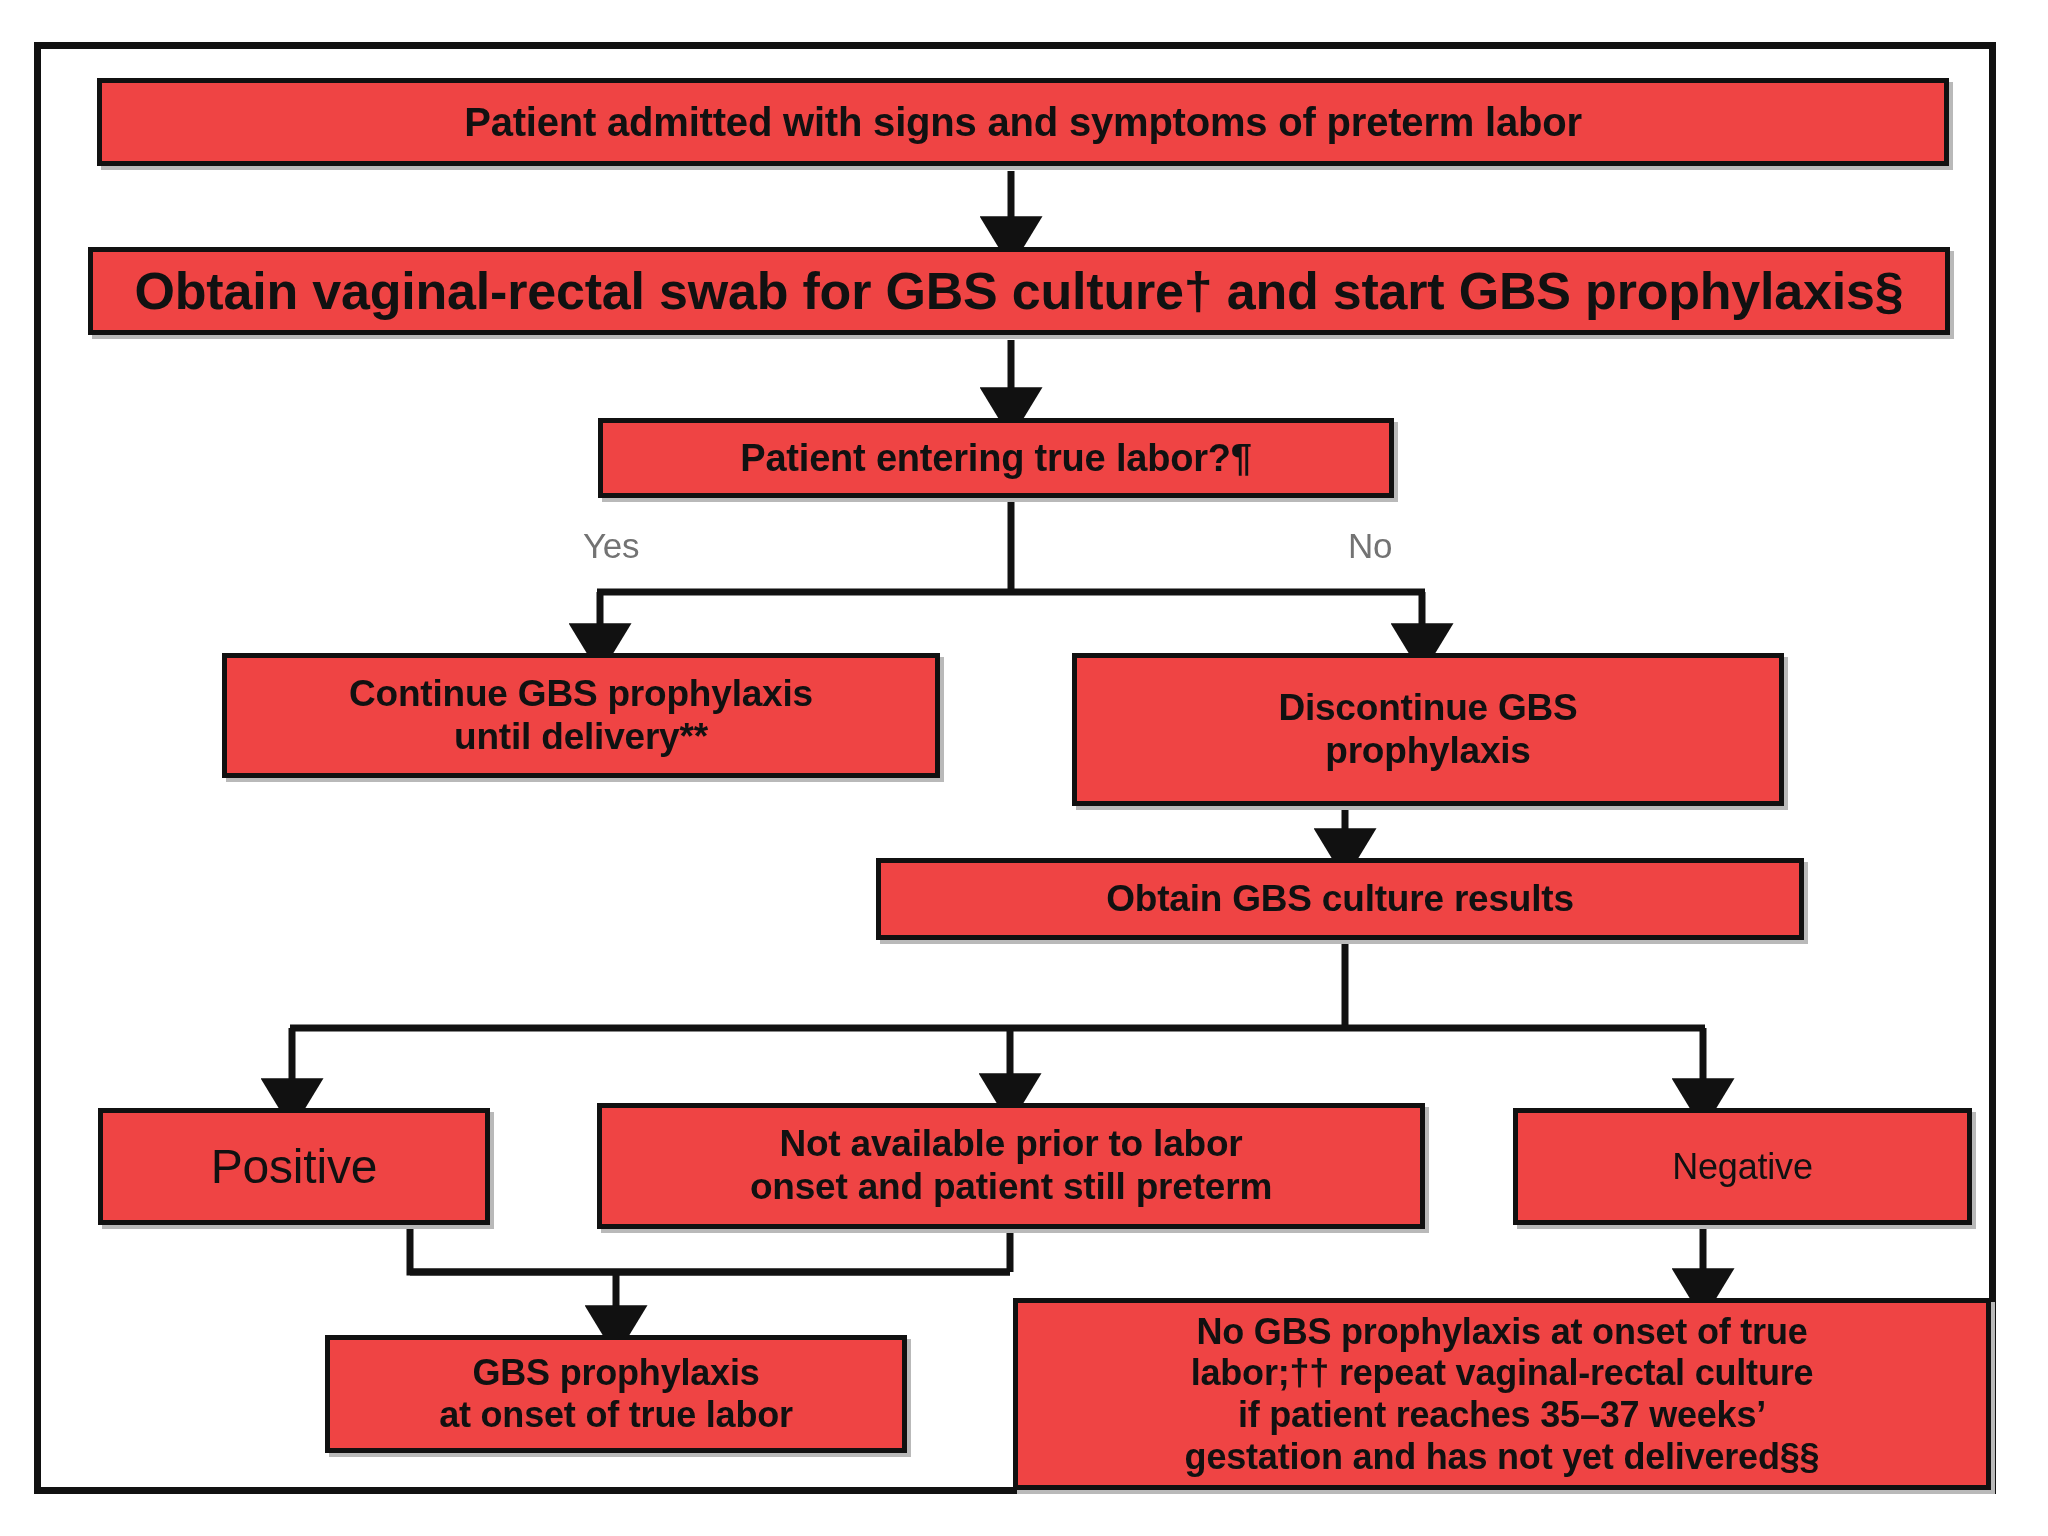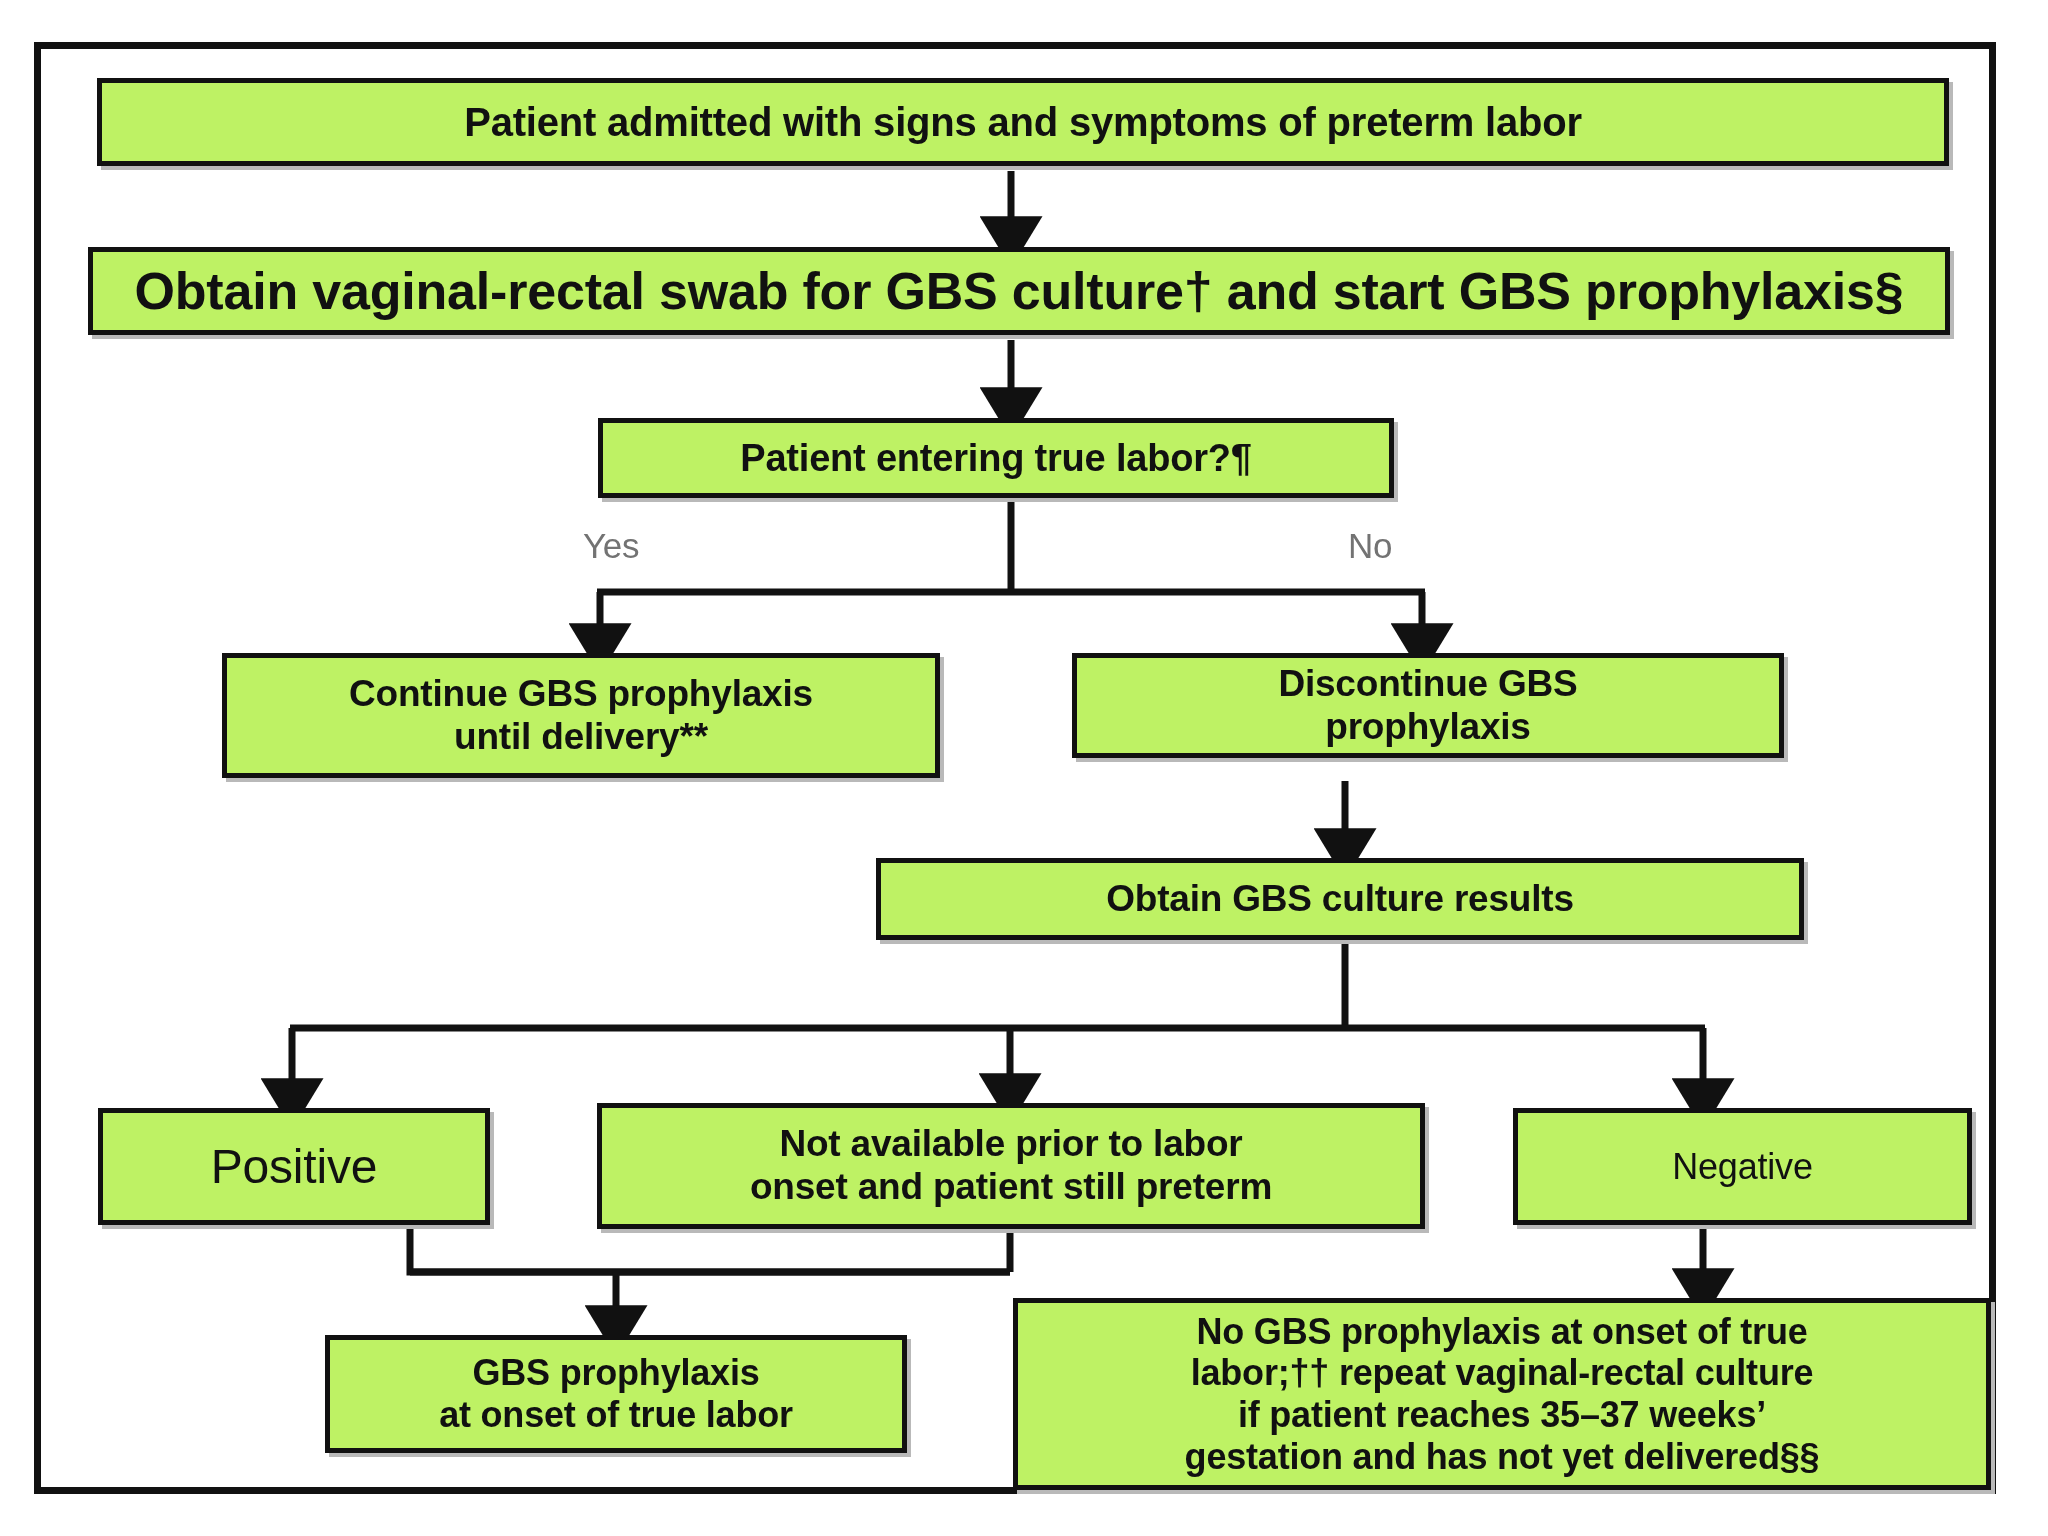--- a/index.html
+++ b/index.html
@@ -39,21 +39,21 @@
     left: 0;
     top: 0;
     width: 2048px;
     height: 1536px;
     pointer-events: none;
   }
 
   .node {
     position: absolute;
     box-sizing: border-box;
-    background: #bef264;
+    background: #ef4444;
     border: 5px solid #111111;
     box-shadow: 4px 4px 0 0 #b9b9b9;
     display: flex;
     align-items: center;
     justify-content: center;
     text-align: center;
     color: #111111;
     font-weight: bold;
     letter-spacing: -0.2px;
     line-height: 1.16;
@@ -72,21 +72,21 @@
     font-size: 35px;
     line-height: 1;
     letter-spacing: -0.3px;
   }
 
   
   #node-admitted      { left: 97px;  top: 78px;   width: 1852px; height: 88px;  font-size: 40px; }
   #node-swab          { left: 88px;  top: 247px;  width: 1862px; height: 88px;  font-size: 52px; }
   #node-true-labor    { left: 598px; top: 418px;  width: 796px;  height: 80px;  font-size: 38px; align-items: center; }
   #node-continue      { left: 222px; top: 653px;  width: 718px;  height: 125px; font-size: 37px; }
-  #node-discontinue   { left: 1072px;top: 653px;  width: 712px;  height: 105px; font-size: 37px; }
+  #node-discontinue   { left: 1072px;top: 653px;  width: 712px;  height: 153px; font-size: 37px; }
   #node-results       { left: 876px; top: 858px;  width: 928px;  height: 82px;  font-size: 37px; }
   #node-positive      { left: 98px;  top: 1108px; width: 392px;  height: 117px; font-size: 48px; font-weight: normal; }
   #node-notavailable  { left: 597px; top: 1103px; width: 828px;  height: 126px; font-size: 37px; }
   #node-negative      { left: 1513px;top: 1108px; width: 459px;  height: 117px; font-size: 36px; font-weight: normal; }
   #node-gbs-onset     { left: 325px; top: 1335px; width: 582px;  height: 118px; font-size: 36px; }
   #node-no-gbs        { left: 1013px;top: 1298px; width: 978px;  height: 192px; font-size: 36px; }
 </style>
 </head>
 <body>
 

